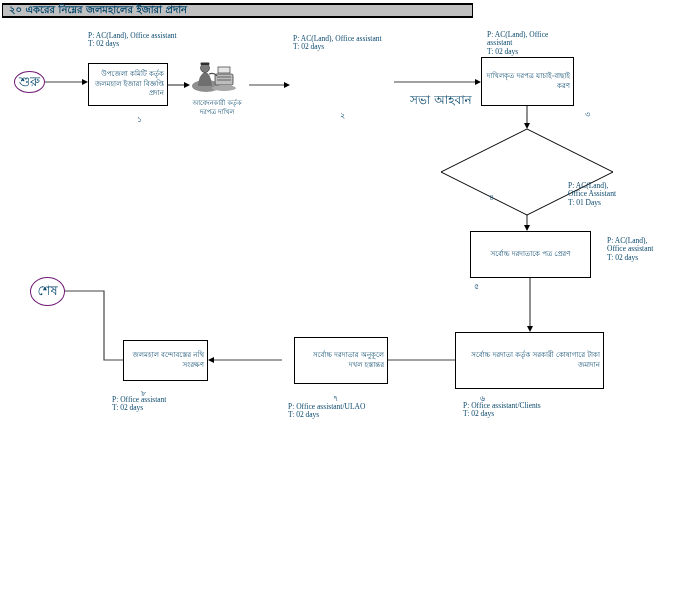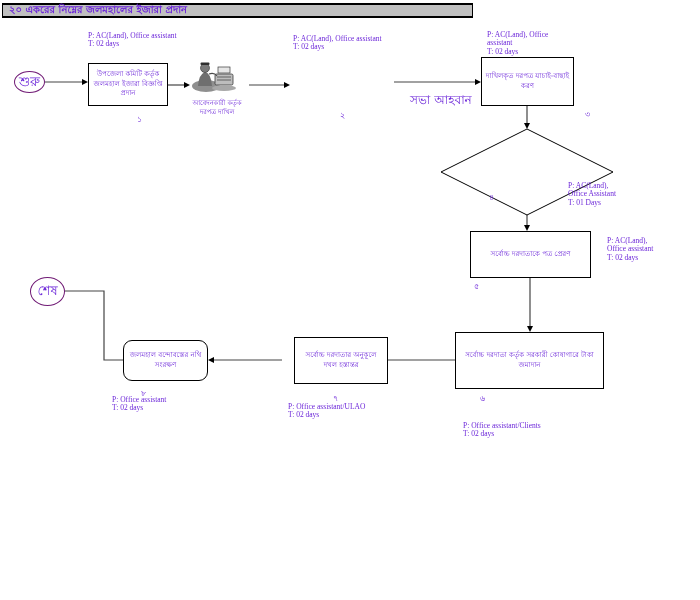--- a/index.html
+++ b/index.html
@@ -1,28 +1,28 @@
 <!DOCTYPE html>
 <html><head>
 <meta charset="utf-8">
 <style>
   html,body { margin:0; padding:0; background:#ffffff; }
   .canvas {
     position:relative; width:700px; height:600px; background:#ffffff;
-    font-family:"DejaVu Sans", sans-serif; overflow:hidden; color:#6d28d9;
+    font-family:"DejaVu Sans", sans-serif; overflow:hidden; color:#0c4a6e;
   }
   .titlebar {
     position:absolute; left:2px; top:3px; width:471px; height:15px;
     background:#c0c0c0; border:1px solid #000; border-top-width:2px; border-bottom-width:2px;
     box-sizing:border-box; display:flex; align-items:center; padding-left:6px;
     font-weight:bold; font-size:10px;
   }
   .node {
     position:absolute; border:1px solid #000; background:#fff;
-    display:flex; align-items:center; justify-content:center; text-align:center;
+    display:flex; align-items:center; justify-content:center; text-align:right;
     font-size:7px; line-height:1.35; box-sizing:border-box; padding:1px 3px;
   }
   .oval {
     position:absolute; border:1px solid #701a75; border-radius:50%; background:#fff;
     display:flex; align-items:center; justify-content:center;
     font-size:13px; box-sizing:border-box;
   }
   .diamond-text {
     position:absolute; left:455px; top:147px; width:145px;
     text-align:center; font-size:7px; line-height:1.4;
@@ -39,30 +39,30 @@
   }
   svg.wires { position:absolute; left:0; top:0; }
   .clipart { position:absolute; left:191px; top:60px; }
 
   #box1 { left:88px;  top:63px;  width:80px;  height:43px; }
   #box2 { left:290px; top:57px;  width:104px; height:51px; }
   #box3 { left:481px; top:57px;  width:93px;  height:49px; }
   #box5 { left:470px; top:231px; width:121px; height:47px; }
   #box6 { left:455px; top:332px; width:149px; height:57px; }
   #box7 { left:282px; top:337px; width:94px;  height:47px;margin-left:12px; }
-  #box8 { left:123px; top:340px; width:85px;  height:41px;border-radius:9px; }
+  #box8 { left:123px; top:340px; width:85px;  height:41px; }
   #start { left:14px; top:71px;  width:31px;  height:22px; }
   #end   { left:30px; top:277px; width:35px;  height:29px; }
 
   #ann1 { left:88px;  top:32px; }
   #ann2 { left:293px; top:35px; }
   #ann3 { left:487px; top:31px; width:102px; }
   #ann4 { left:568px; top:182px; }
   #ann5 { left:607px; top:237px; }
-  #ann6 { left:463px; top:422px; }
+  #ann6 { left:463px; top:402px; }
   #ann7 { left:288px; top:403px; }
   #ann8 { left:112px; top:396px; }
 
   #num1 { left:137px; top:113px; }
   #num2 { left:340px; top:109px; }
   #num3 { left:585px; top:108px; }
   #num4 { left:489px; top:191px; }
   #num5 { left:474px; top:280px; }
   #num6 { left:480px; top:392px; }
   #num7 { left:333px; top:392px; }

